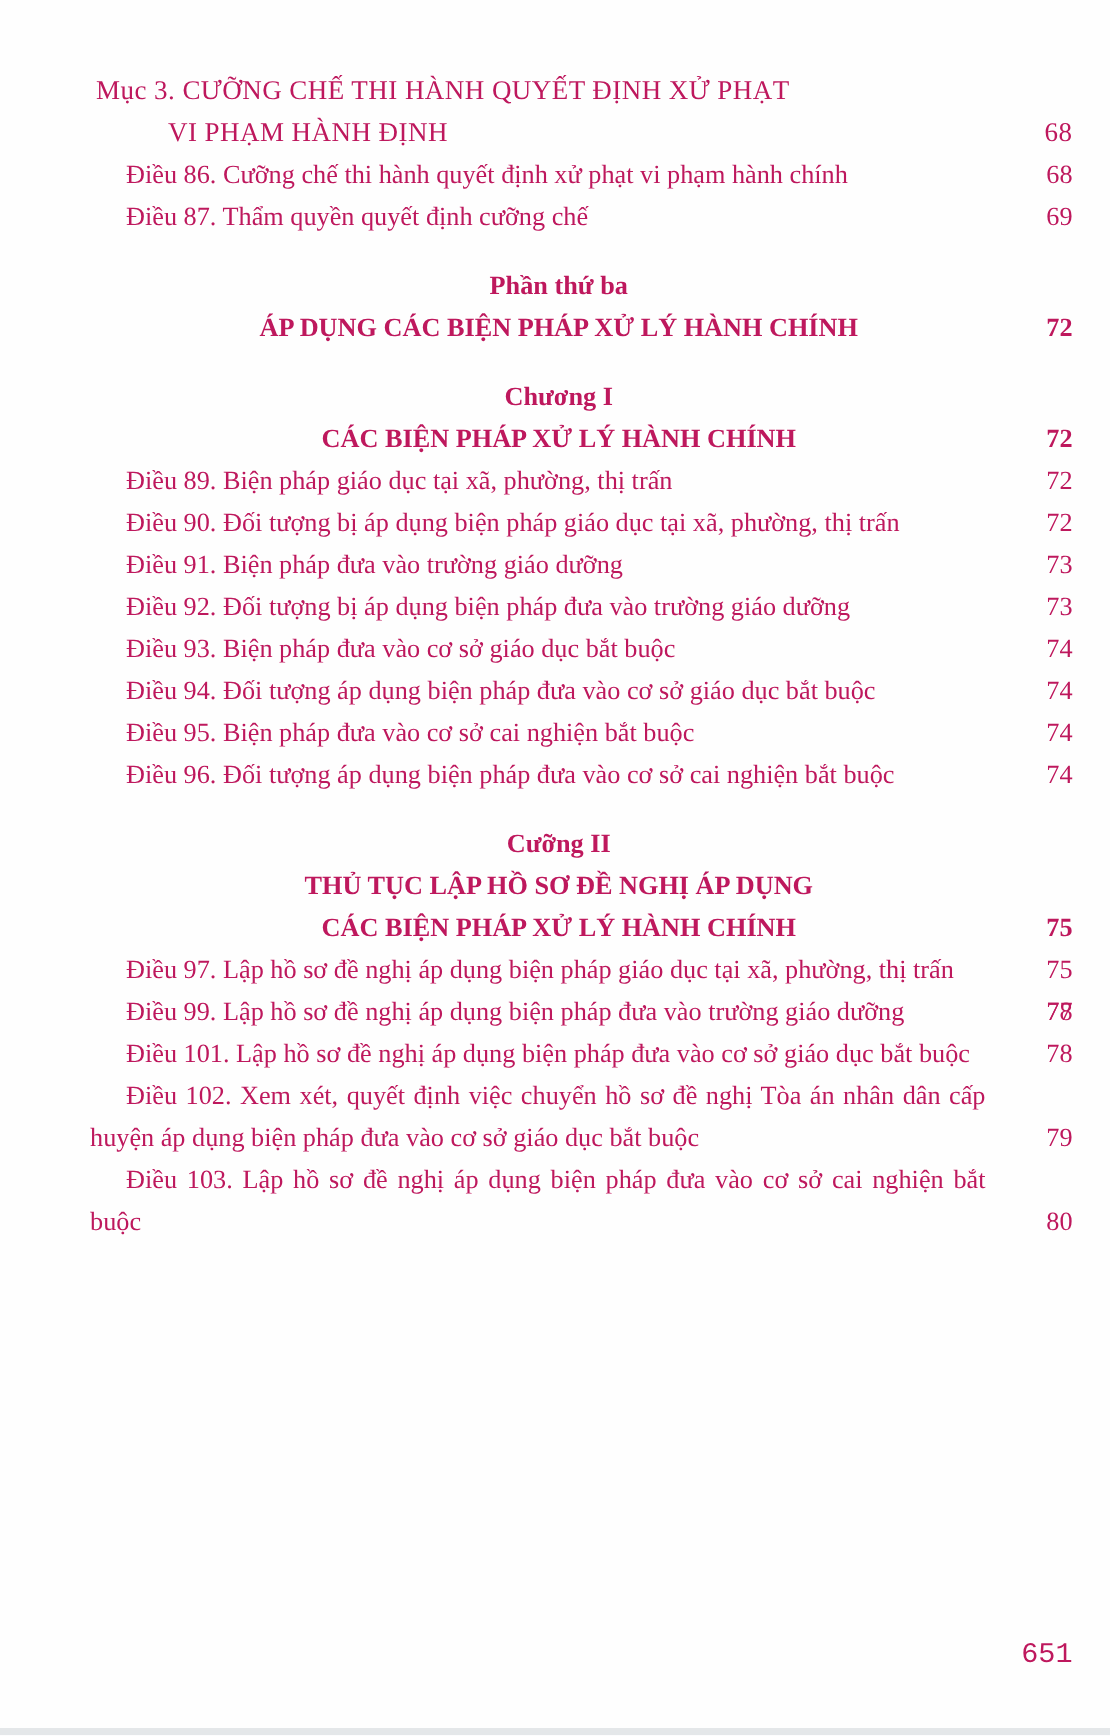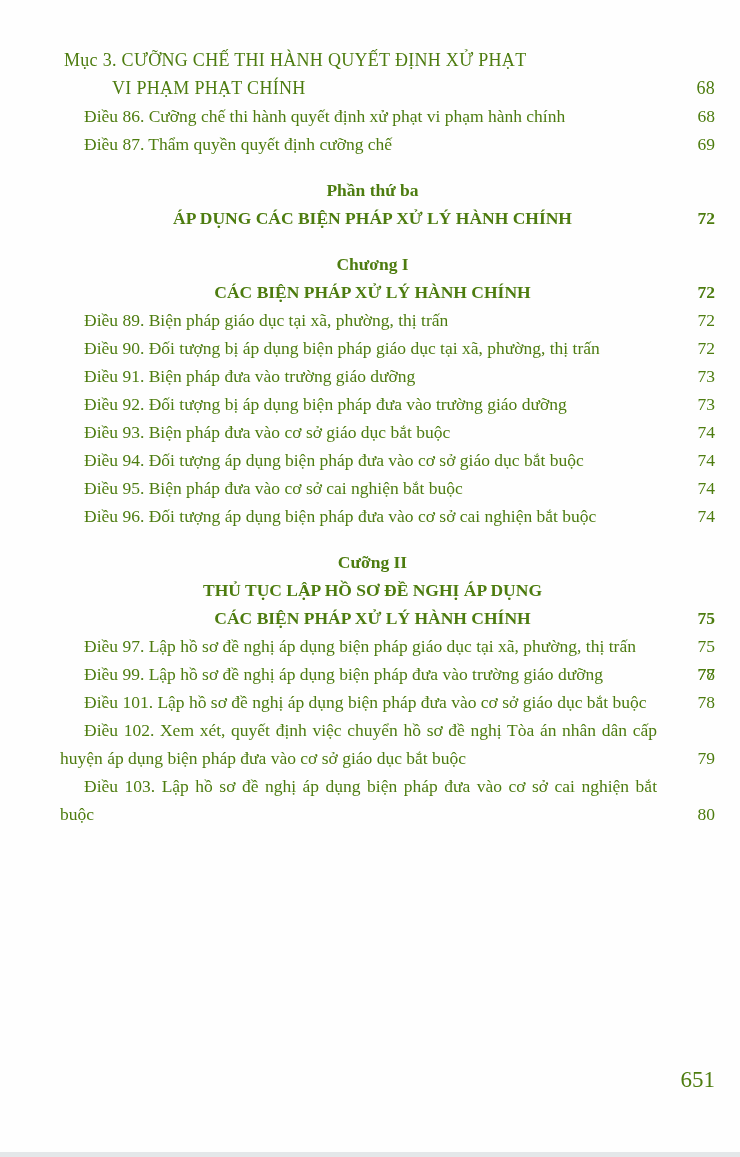--- a/index.html
+++ b/index.html
@@ -8,21 +8,21 @@
     background: #ffffff;
   }
   .page {
     position: relative;
     width: 740px;
     height: 1157px;
     margin: 0 auto;
     background: #fefefe;
     overflow: hidden;
     font-family: "Liberation Serif", "DejaVu Serif", serif;
-    color: #4d7c0f;
+    color: #be185d;
   }
   .content {
     position: absolute;
     top: 46px;
     left: 60px;
     right: 25px;
     font-size: 17.5px;
     line-height: 28px;
   }
   
@@ -53,41 +53,42 @@
   
   .chead {
     position: relative;
     text-align: center;
     font-weight: 700;
     padding-right: 30px;
   }
   .sp-top { margin-top: 18px; }
   .folio {
     position: absolute;
-    top: 1066px;
+    top: 1089px;
     right: 25px;
-    font-size: 23px;
+    font-size: 19px;
     line-height: 28px;
+    font-family: Liberation Mono, monospace;
   }
   .page-edge {
     position: absolute;
     left: 0; right: 0; bottom: 0;
     height: 5px;
     background: #e4e7e9;
   }
 </style>
 </head>
 <body>
 
 <div class="page">
   <div class="content">
 
     <div class="muc">
       <div class="muc-l1">Mục 3. CƯỠNG CHẾ THI HÀNH QUYẾT ĐỊNH XỬ PHẠT</div>
-      <div class="muc-l2">VI PHẠM PHẠT CHÍNH</div>
+      <div class="muc-l2">VI PHẠM HÀNH ĐỊNH</div>
       <span class="pg">68</span>
     </div>
 
     <div class="entry">
       <span>Điều 86. Cưỡng chế thi hành quyết định xử phạt vi phạm hành chính</span>
       <span class="pg">68</span>
     </div>
     <div class="entry">
       <span>Điều 87. Thẩm quyền quyết định cưỡng chế</span>
       <span class="pg">69</span>

